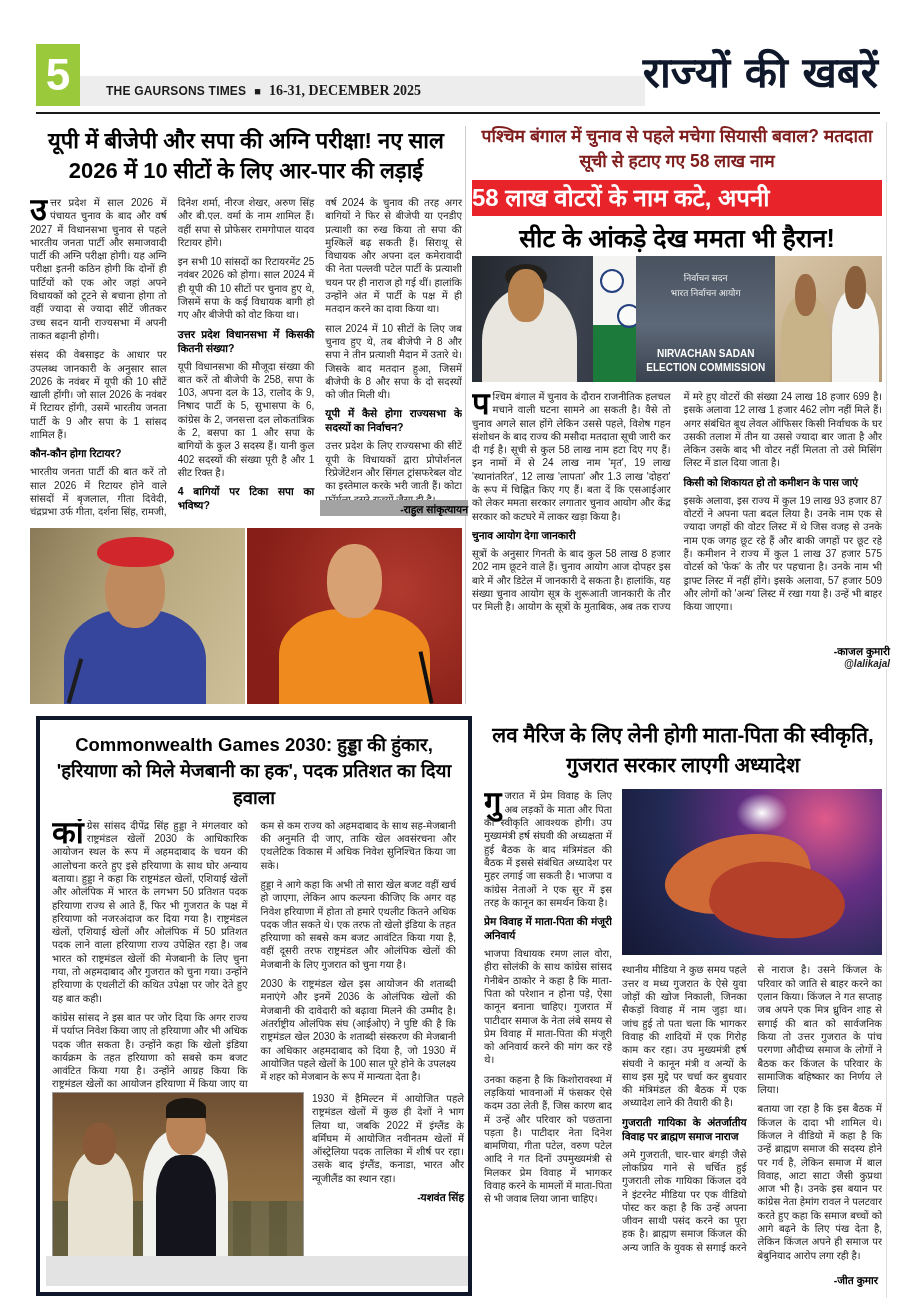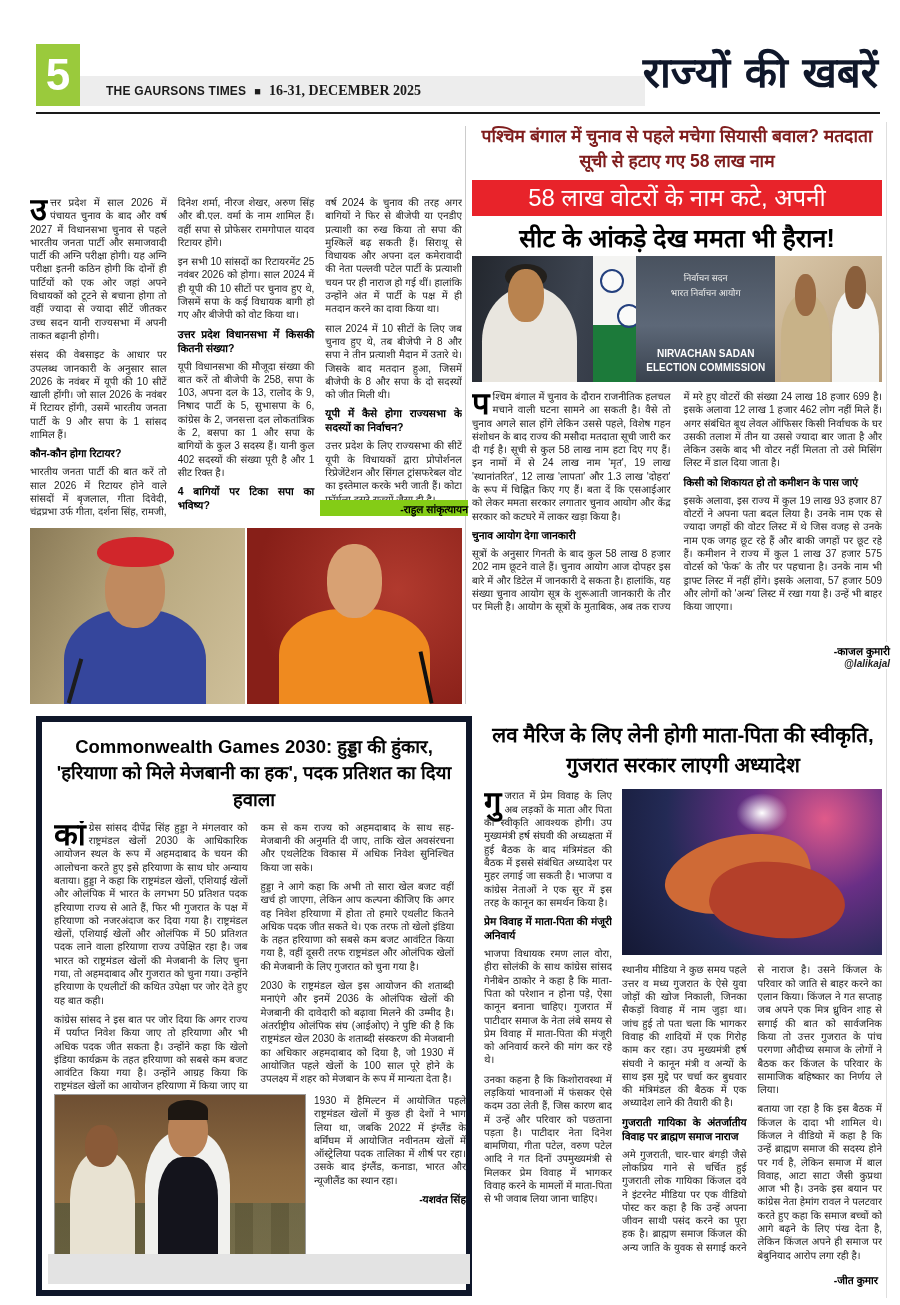--- a/index.html
+++ b/index.html
@@ -22,37 +22,37 @@
   .body-text p{margin:0 0 6px;}
   .body-text{font-size:10px;line-height:1.33;text-align:justify;color:#1c1c1c;}
   .subhead{font-size:10.5px;font-weight:bold;margin:2px 0 4px;color:#000;}
   .dropcap{float:left;font-size:31px;line-height:25px;font-weight:bold;padding:1px 3px 0 0;color:#000;}
   .byline{font-weight:bold;font-size:10.5px;color:#000;}
   
   .up-headline{position:absolute;left:28px;top:126px;width:436px;text-align:center;
        font-size:22px;line-height:1.38;font-weight:bold;color:#030303;}
   .up-body{position:absolute;left:30px;top:196px;width:432px;height:328px;
        column-count:3;column-gap:11px;overflow:hidden;}
-  .up-byline{position:absolute;left:320px;top:500px;width:142px;text-align:right;background:#84cc16;padding:2px 0 0 6px;}
+  .up-byline{position:absolute;left:320px;top:500px;width:142px;text-align:right;background:#a3a3a3;padding:2px 0 0 6px;}
   .up-photo{position:absolute;left:30px;top:528px;width:432px;height:176px;display:flex;gap:2px;}
   .ph{position:relative;flex:1;overflow:hidden;}
   .ph-akhilesh{background:linear-gradient(115deg,#8a7a57 0%,#b7a77e 45%,#cfc09a 100%);}
   .ak-body{position:absolute;left:16%;bottom:-10%;width:66%;height:64%;background:#35469c;border-radius:45% 45% 0 0;}
   .ak-head{position:absolute;left:35%;top:13%;width:28%;height:44%;background:#c08a5f;border-radius:46%;}
   .ak-cap{position:absolute;left:31%;top:5%;width:36%;height:17%;background:#d1262b;border-radius:50% 50% 45% 45%;}
   .ak-mic{position:absolute;left:20%;bottom:0;width:4px;height:26%;background:#1d1d1d;transform:rotate(16deg);}
   .ph-yogi{background:radial-gradient(circle at 70% 35%,#b13a2e,#871f18 75%);}
   .yg-body{position:absolute;left:15%;bottom:-8%;width:70%;height:62%;background:#ef8a1f;border-radius:42% 42% 0 0;}
   .yg-head{position:absolute;left:37%;top:9%;width:26%;height:42%;background:#d8a173;border-radius:46%;}
   .yg-mic{position:absolute;right:16%;bottom:0;width:4px;height:30%;background:#101010;transform:rotate(-12deg);}
   
   .wb-kicker{position:absolute;left:472px;top:124px;width:410px;text-align:center;
        font-size:17.5px;line-height:1.42;font-weight:bold;color:#7f1d1d;}
   .wb-banner{position:absolute;left:472px;top:180px;width:410px;height:36px;background:#e8232a;
-       color:#ffffff;font-size:24px;font-weight:normal;text-align:center;line-height:36px;}
+       color:#ffffff;font-size:24px;font-weight:bold;line-height:36px;}
   .wb-sub{position:absolute;left:472px;top:220px;width:410px;text-align:center;
        font-size:25px;font-weight:bold;color:#000;}
   .wb-photo{position:absolute;left:472px;top:256px;width:410px;height:126px;display:flex;}
   .wb-ph-left{position:relative;width:40%;background:linear-gradient(100deg,#23272e,#3c434f 60%,#2e3440);overflow:hidden;}
   .mb-figure{position:absolute;left:6%;bottom:-12%;width:58%;height:88%;background:#e9e6df;border-radius:50% 50% 0 0;}
   .mb-head{position:absolute;left:22%;top:10%;width:22%;height:42%;background:#b9834f;border-radius:46%;}
   .mb-hair{position:absolute;left:20%;top:6%;width:26%;height:20%;background:#23201c;border-radius:50%;}
   .mb-flag{position:absolute;right:0;top:0;width:26%;height:100%;background:linear-gradient(180deg,#f4f4f2 0 55%,#1c7a3a 55% 100%);}
   .chakra{position:absolute;width:20px;height:20px;border:2px solid #24407e;border-radius:50%;background:rgba(255,255,255,.55);}
   .chakra.c1{left:15%;top:10%;}
@@ -63,21 +63,21 @@
   .wb-ph-right{position:relative;flex:1;background:linear-gradient(135deg,#d9c7a9,#b59a77);overflow:hidden;}
   .of-1{position:absolute;left:5%;bottom:-6%;width:46%;height:76%;background:#c8b288;border-radius:45% 45% 0 0;}
   .of-1h{position:absolute;left:18%;top:14%;width:20%;height:34%;background:#9a6b44;border-radius:46%;}
   .of-2{position:absolute;right:3%;bottom:-6%;width:44%;height:80%;background:#f4f4f2;border-radius:45% 45% 0 0;}
   .of-2h{position:absolute;right:15%;top:8%;width:20%;height:34%;background:#8a5f3c;border-radius:46%;}
   .wb-body{position:absolute;left:472px;top:390px;width:410px;height:300px;
        column-count:2;column-gap:13px;overflow:hidden;}
   .wb-byline{position:absolute;left:700px;top:642px;width:182px;text-align:right;background:#fff;padding:2px 0 0 8px;}
   .wb-handle{font-style:italic;font-weight:bold;font-size:10px;color:#222;}
   
-  .cwg-box{position:absolute;left:36px;top:716px;width:436px;height:580px;border:6px solid #0f172a;box-sizing:border-box;}
+  .cwg-box{position:absolute;left:36px;top:716px;width:436px;height:580px;border:4px solid #0f172a;box-sizing:border-box;}
   .cwg-headline{margin:12px 10px 8px;text-align:center;font-size:18.5px;line-height:1.42;font-weight:bold;color:#050505;}
   .cwg-body{margin:2px 12px 0;height:288px;column-count:2;column-gap:13px;overflow:hidden;}
   .cwg-bottom{position:absolute;left:12px;top:372px;width:412px;height:164px;display:flex;gap:8px;}
   .cwg-photo{position:relative;width:250px;height:164px;background:linear-gradient(180deg,#6e4f33 0%,#8a683f 45%,#9b7a4a 100%);overflow:hidden;border:1px solid #9b9b9b;}
   .cwg-benches{position:absolute;left:0;bottom:0;width:100%;height:34%;
        background:repeating-linear-gradient(90deg,#3c4a35 0 18px,#55624a 18px 36px);opacity:.55;}
   .fig2{position:absolute;left:6%;bottom:0;width:26%;height:66%;background:#e8e2d2;border-radius:45% 45% 0 0;}
   .fig2h{position:absolute;left:12%;top:18%;width:13%;height:26%;background:#8a5a38;border-radius:46%;}
   .hooda-body{position:absolute;left:36%;bottom:0;width:34%;height:78%;background:#f1f1ee;border-radius:42% 42% 0 0;}
   .hooda-vest{position:absolute;left:41%;bottom:0;width:24%;height:62%;background:#14141c;border-radius:40% 40% 0 0;}
@@ -110,20 +110,21 @@
   <div class="masthead-band">
     <span class="masthead">THE GAURSONS TIMES</span>
     <span class="sep-square">■</span>
     <span class="issue-date">16-31, DECEMBER 2025</span>
   </div>
   <div class="section-title">राज्यों की खबरें</div>
   <div class="top-rule"></div>
   <div class="edge-rule"></div>
   <div class="vrule"></div>
 
+  <div class="up-headline">यूपी में बीजेपी और सपा की अग्नि परीक्षा! नए साल 2026 में 10 सीटों के लिए आर-पार की लड़ाई</div>
   <div class="up-body body-text">
     <p><span class="dropcap">उ</span><span>त्तर प्रदेश में साल 2026 में पंचायत चुनाव के बाद और वर्ष 2027 में विधानसभा चुनाव से पहले भारतीय जनता पार्टी और समाजवादी पार्टी की अग्नि परीक्षा होगी। यह अग्नि परीक्षा इतनी कठिन होगी कि दोनों ही पार्टियों को एक ओर जहां अपने विधायकों को टूटने से बचाना होगा तो वहीं ज्यादा से ज्यादा सीटें जीतकर उच्च सदन यानी राज्यसभा में अपनी ताकत बढ़ानी होगी।</span></p>
     <p>संसद की वेबसाइट के आधार पर उपलब्ध जानकारी के अनुसार साल 2026 के नवंबर में यूपी की 10 सीटें खाली होंगी। जो साल 2026 के नवंबर में रिटायर होंगी, उसमें भारतीय जनता पार्टी के 9 और सपा के 1 सांसद शामिल हैं।</p>
     <h4 class="subhead">कौन-कौन होगा रिटायर?</h4>
     <p>भारतीय जनता पार्टी की बात करें तो साल 2026 में रिटायर होने वाले सांसदों में बृजलाल, गीता दिवेदी, चंद्रप्रभा उर्फ गीता, दर्शना सिंह, रामजी, दिनेश शर्मा, नीरज शेखर, अरुण सिंह और बी.एल. वर्मा के नाम शामिल हैं। वहीं सपा से प्रोफेसर रामगोपाल यादव रिटायर होंगे।</p>
     <p>इन सभी 10 सांसदों का रिटायरमेंट 25 नवंबर 2026 को होगा। साल 2024 में ही यूपी की 10 सीटों पर चुनाव हुए थे, जिसमें सपा के कई विधायक बागी हो गए और बीजेपी को वोट किया था।</p>
     <h4 class="subhead">उत्तर प्रदेश विधानसभा में किसकी कितनी संख्या?</h4>
     <p>यूपी विधानसभा की मौजूदा संख्या की बात करें तो बीजेपी के 258, सपा के 103, अपना दल के 13, रालोद के 9, निषाद पार्टी के 5, सुभासपा के 6, कांग्रेस के 2, जनसत्ता दल लोकतांत्रिक के 2, बसपा का 1 और सपा के बागियों के कुल 3 सदस्य हैं। यानी कुल 402 सदस्यों की संख्या पूरी है और 1 सीट रिक्त है।</p>
     <h4 class="subhead">4 बागियों पर टिका सपा का भविष्य?</h4>
     <p>वर्ष 2024 के चुनाव की तरह अगर बागियों ने फिर से बीजेपी या एनडीए प्रत्याशी का रुख किया तो सपा की मुश्किलें बढ़ सकती हैं। सिराथू से विधायक और अपना दल कमेरावादी की नेता पल्लवी पटेल पार्टी के प्रत्याशी चयन पर ही नाराज हो गई थीं। हालांकि उन्होंने अंत में पार्टी के पक्ष में ही मतदान करने का दावा किया था।</p>

